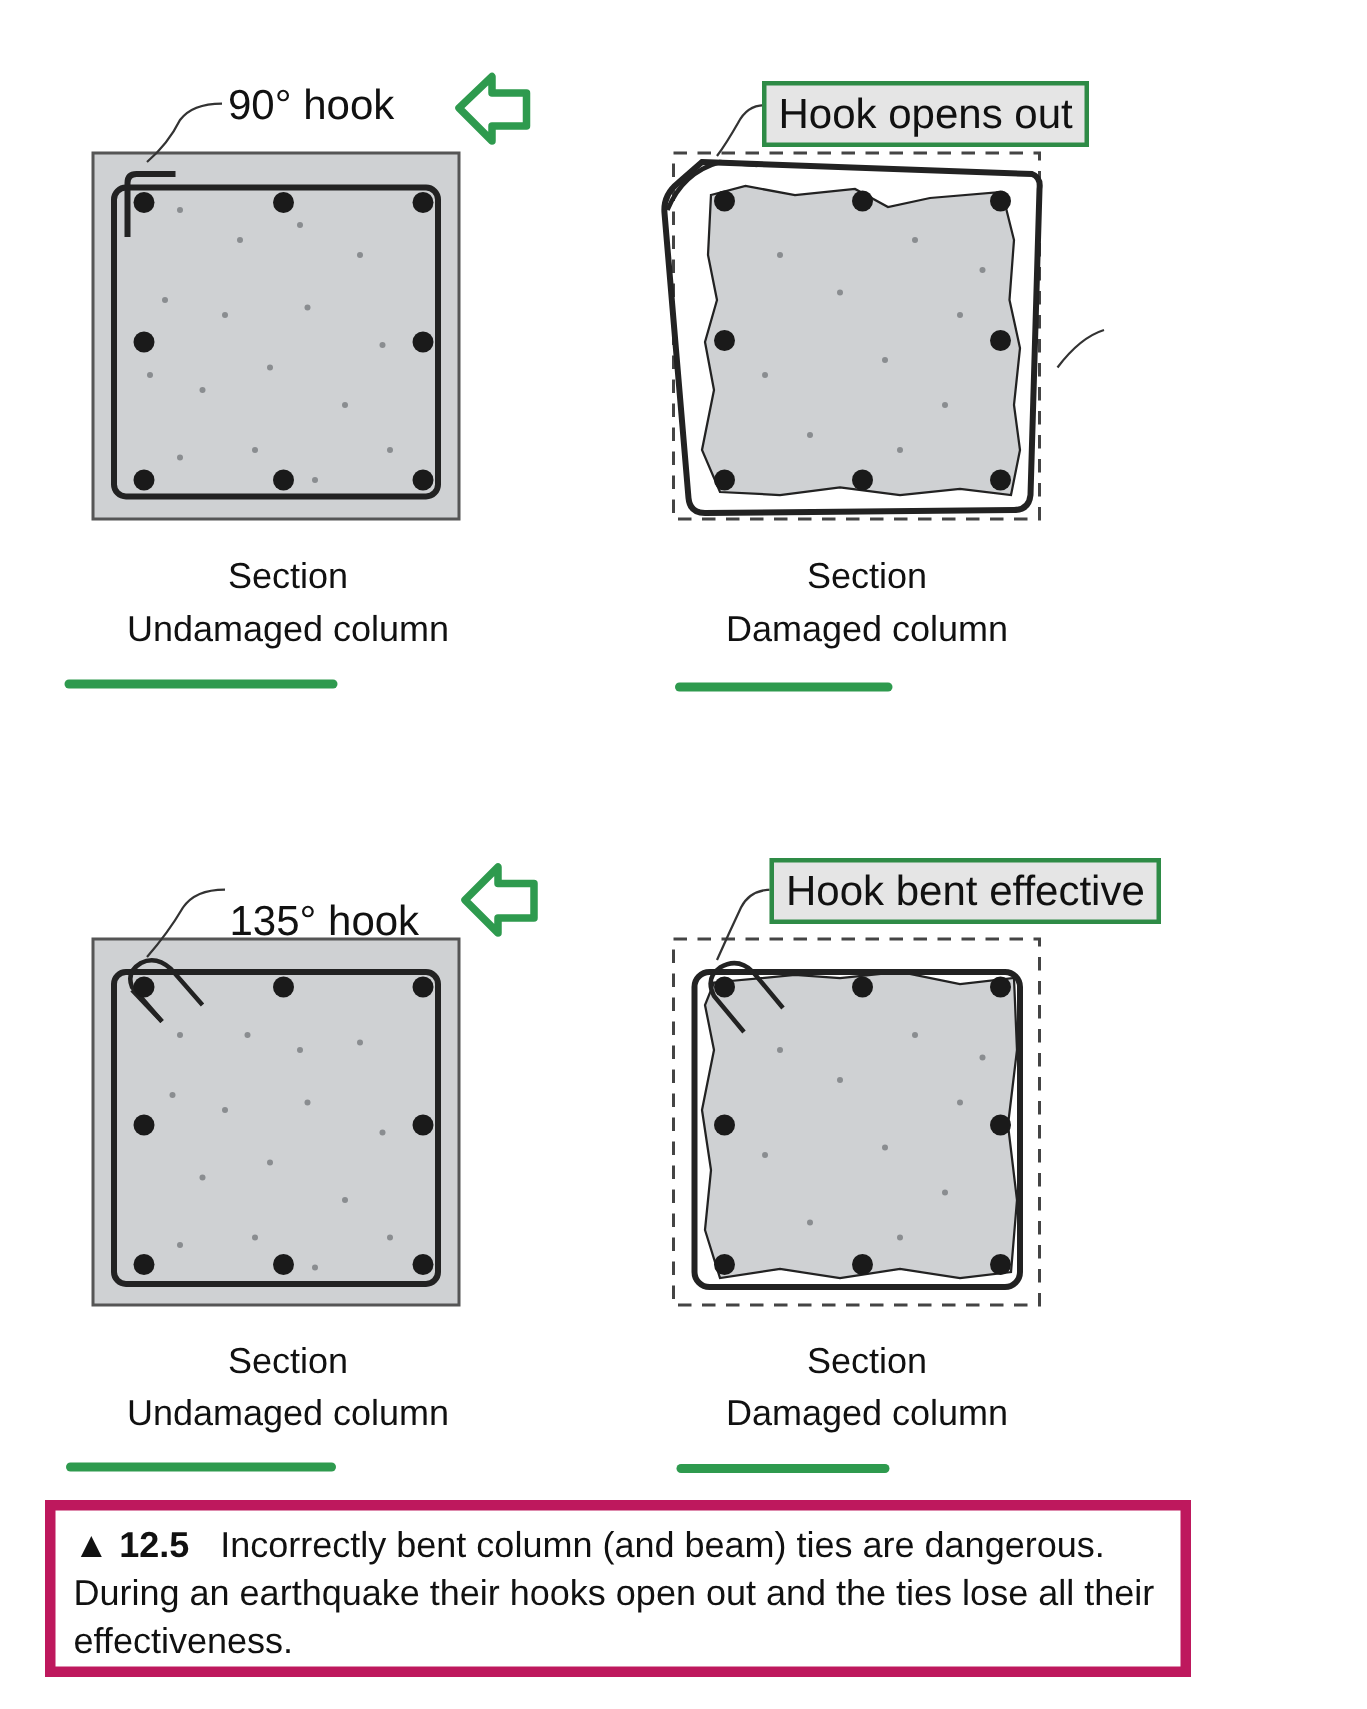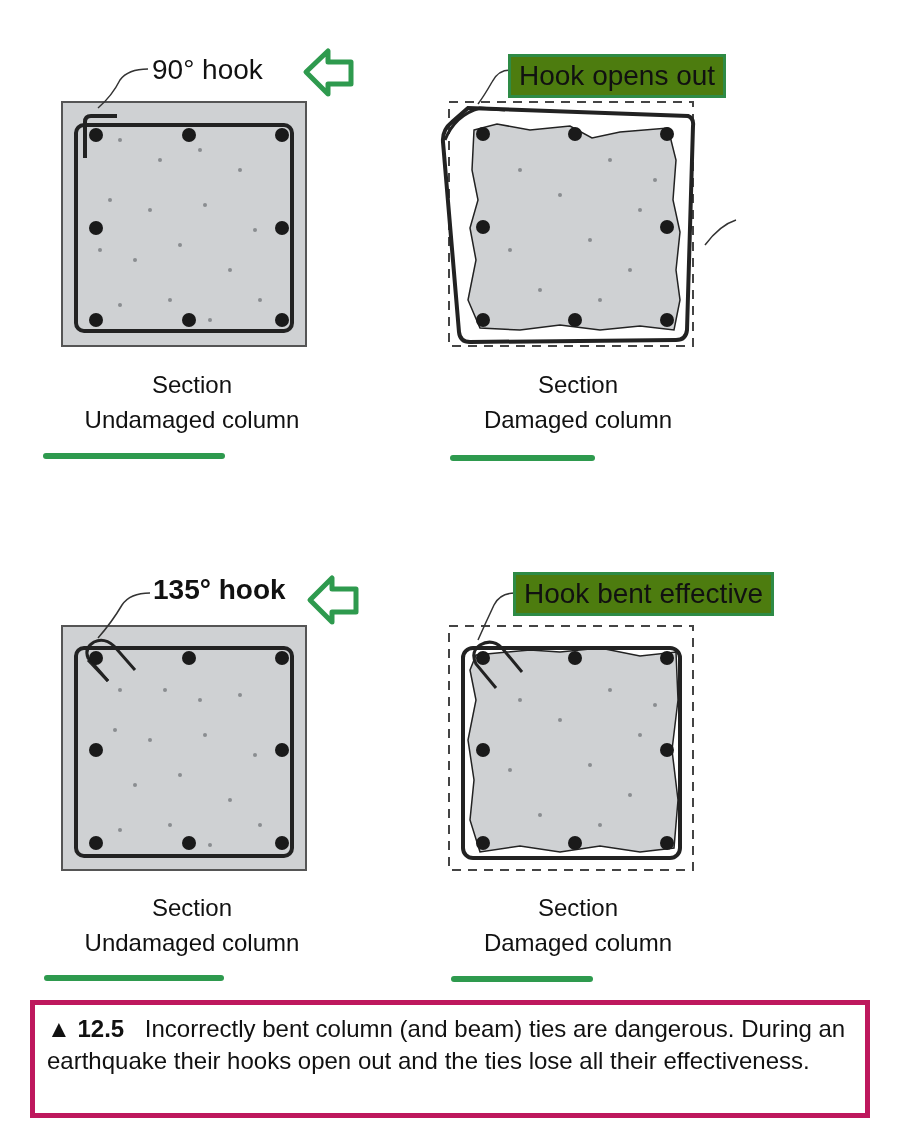--- a/index.html
+++ b/index.html
@@ -1,22 +1,22 @@
 <!DOCTYPE html>
 <html><head>
 <meta charset="utf-8">
 <style>
   html, body { margin:0; padding:0; background:#fff; }
   body { width:911px; height:1139px; position:relative; overflow:hidden; font-family:"Liberation Sans", sans-serif; color:#111; }
   svg { position:absolute; left:0; top:0; }
   .label { position:absolute; font-size:28px; white-space:nowrap; line-height:1; }
   .caption { position:absolute; font-size:24px; text-align:center; white-space:nowrap; line-height:1.45; }
-  .gbox { position:absolute; border:3px solid #2e8b46; background:#4d7c0f; font-size:28px; padding:2px 8px; white-space:nowrap; line-height:1.2; }
+  .gbox { position:absolute; border:3px solid #2e8b46; background:#e5e5e5; font-size:28px; padding:2px 8px; white-space:nowrap; line-height:1.2; }
   .uline { position:absolute; height:6px; background:#2e9a4e; border-radius:3px; }
-  .note { position:absolute; left:30px; top:1000px; width:840px; height:118px; border:5px solid #be185d; padding:8px 10px 6px 12px; box-sizing:border-box; font-size:24px; line-height:1.33; }
+  .note { position:absolute; left:30px; top:1000px; width:764px; height:118px; border:7px solid #be185d; padding:8px 10px 6px 12px; box-sizing:border-box; font-size:24px; line-height:1.33; }
   .note .num { font-weight:bold; margin-right:14px; }
 </style>
 </head>
 <body>
 
 <svg width="911" height="1139" style="pointer-events:none">
 
   <rect x="62" y="102" width="244" height="244" fill="#cfd1d3" stroke="#555" stroke-width="2"></rect>
 
   <g fill="#8a8d90">
@@ -157,21 +157,21 @@
 
 <div class="gbox" style="left:508px;top:54px;">Hook opens out</div>
 <div class="label" style="left:740px;top:172px;line-height:1.4;">
 </div>
 <div class="caption" style="left:430px;top:368px;width:296px;">
   <div>Section</div>
   <div>Damaged column</div>
 </div>
 <div class="uline" style="left:450px;top:455px;width:145px;"></div>
 
-<div class="label" style="left:153px;top:576px;font-weight:bold;">135° hook</div>
+<div class="label" style="left:153px;top:600px;">135° hook</div>
 <div class="caption" style="left:44px;top:891px;width:296px;">
   <div>Section</div>
   <div>Undamaged column</div>
 </div>
 <div class="uline" style="left:44px;top:975px;width:180px;"></div>
 
 <div class="gbox" style="left:513px;top:572px;">Hook bent effective</div>
 <div class="caption" style="left:430px;top:891px;width:296px;">
   <div>Section</div>
   <div>Damaged column</div>

